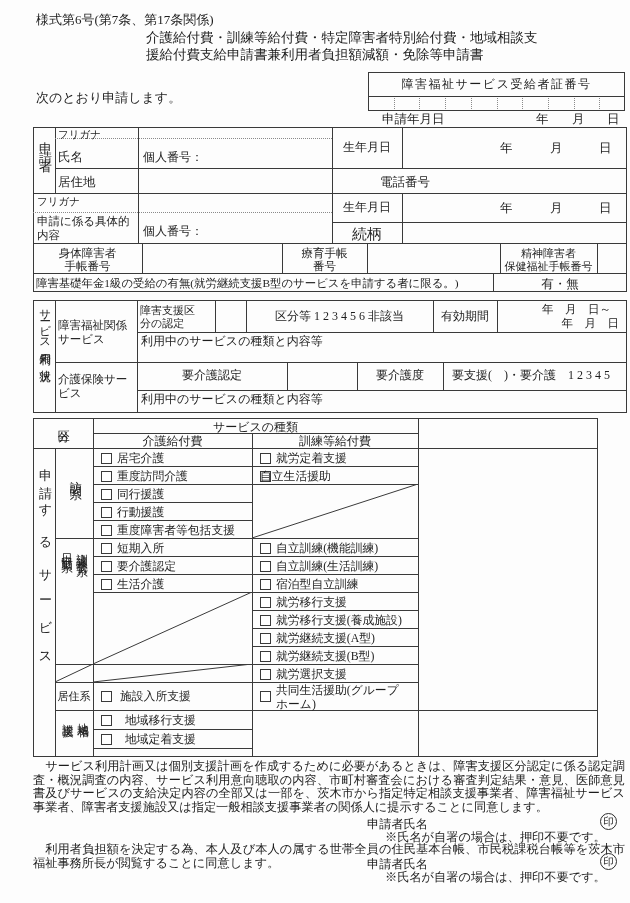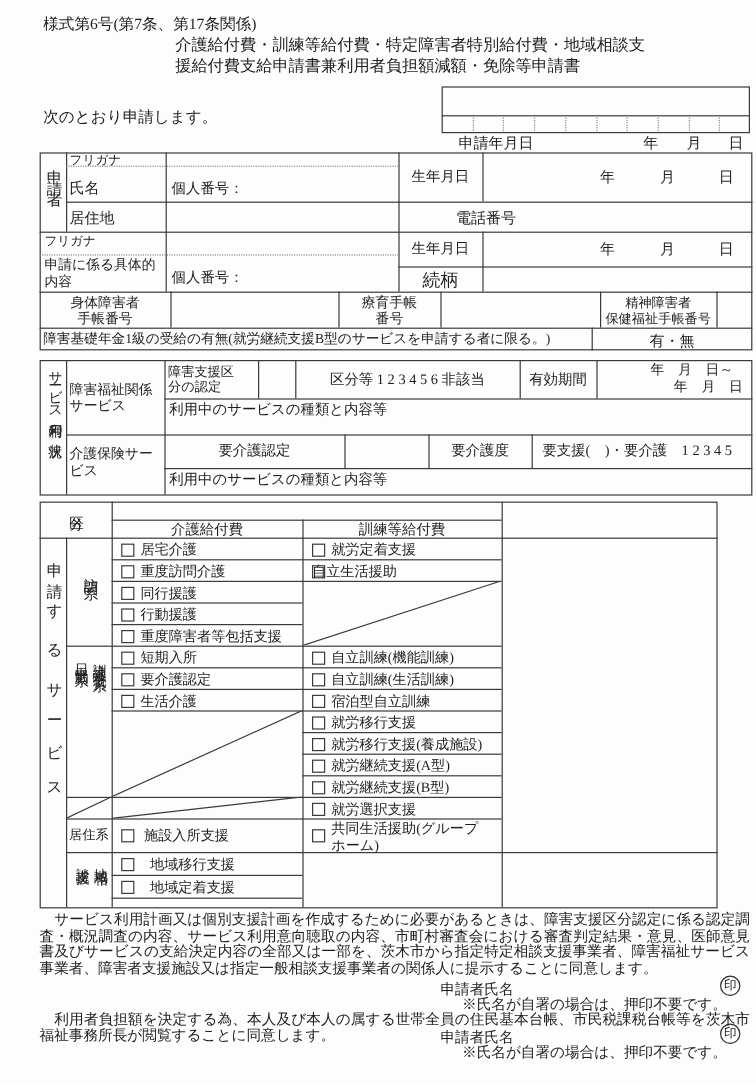--- a/index.html
+++ b/index.html
@@ -27,20 +27,21 @@
 <body>
 
 <div id="page">
 
   <div class="t" style="left:36px;top:13px;font-size:13px">様式第6号(第7条、第17条関係)</div>
   <div class="t" style="left:146px;top:30px;font-size:13.5px">介護給付費・訓練等給付費・特定障害者特別給付費・地域相談支</div>
   <div class="t" style="left:146px;top:47px;font-size:13.5px">援給付費支給申請書兼利用者負担額減額・免除等申請書</div>
   <div class="t" style="left:36px;top:91px;font-size:13px">次のとおり申請します。</div>
 
   <div class="box" style="left:368px;top:72px;width:255px;height:37px"></div>
+  <div class="t c" style="left:368px;top:78px;width:257px;font-size:12px;letter-spacing:1.5px">障害福祉サービス受給者証番号</div>
   <div class="hl" style="left:368px;top:96px;width:257px"></div>
   <div class="area" style="left:369px;top:97px;width:255px;height:13px"></div>
   <div class="vd" style="left:394px;top:98px;height:11px"></div>
   <div class="vd" style="left:419px;top:98px;height:11px"></div>
   <div class="vd" style="left:445px;top:98px;height:11px"></div>
   <div class="vd" style="left:471px;top:98px;height:11px"></div>
   <div class="vd" style="left:497px;top:98px;height:11px"></div>
   <div class="vd" style="left:522px;top:98px;height:11px"></div>
   <div class="vd" style="left:548px;top:98px;height:11px"></div>
   <div class="vd" style="left:574px;top:98px;height:11px"></div>
@@ -183,20 +184,21 @@
         <line x1="0" y1="100" x2="100" y2="0" stroke="#3a3a3a" stroke-width="1" vector-effect="non-scaling-stroke"></line>
       </svg>
     </div>
   <div class="diag" style="left:93px;top:664px;width:159px;height:18px">
       <svg viewBox="0 0 100 100" preserveAspectRatio="none">
         <line x1="0" y1="100" x2="100" y2="0" stroke="#3a3a3a" stroke-width="1" vector-effect="non-scaling-stroke"></line>
       </svg>
     </div>
 
   <div class="t vt" style="left:56px;top:421px;font-size:12px">区分</div>
+  <div class="t c" style="left:93px;top:421px;width:325px;font-size:12px">サービスの種類</div>
   <div class="t c" style="left:93px;top:435px;width:159px;font-size:12px">介護給付費</div>
   <div class="t c" style="left:252px;top:435px;width:166px;font-size:12px">訓練等給付費</div>
   <div class="t vt" style="left:37px;top:458px;font-size:13px;letter-spacing:18px">申請するサービス</div>
   <div class="area" style="left:419px;top:449px;width:178px;height:260px"></div>
   <div class="area" style="left:419px;top:711px;width:178px;height:44px"></div>
 
   <div class="t vt" style="left:68px;top:471px;font-size:12px;letter-spacing:4px">訪問系</div>
   <div class="t vt pl" style="left:59px;top:544px;font-size:11.5px;line-height:15px;letter-spacing:2px">訓練系・就労系
 日中活動系</div>
   <div class="t c" style="left:55px;top:690px;width:38px;font-size:11px">居住系</div>

